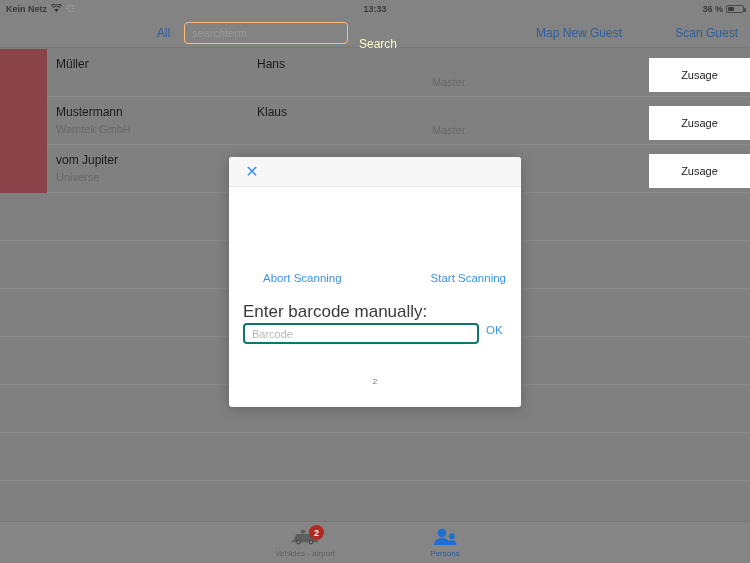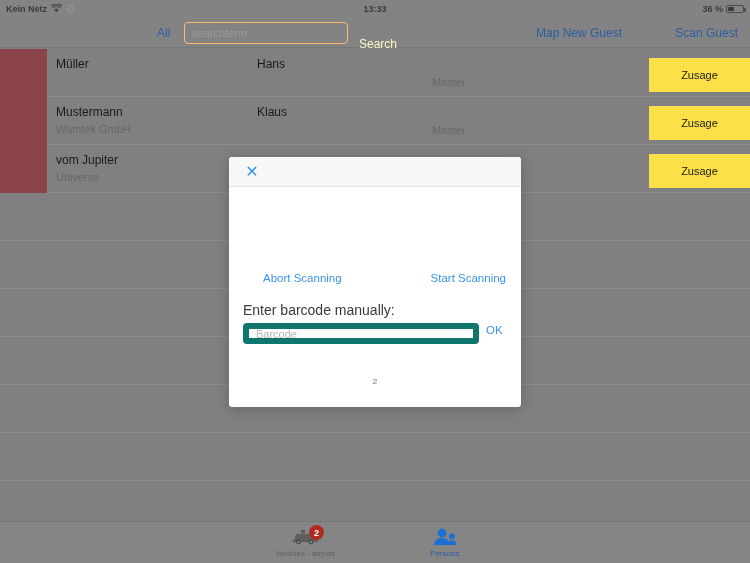--- a/index.html
+++ b/index.html
@@ -144,21 +144,21 @@
     position: absolute; left: 56px; top: 8px; }
   .row-company { font-size: 11px; color: #676767;
     position: absolute; left: 56px; top: 26px; }
   .row-first { font-size: 12px; color: #191919;
     position: absolute; left: 257px; top: 8px; }
   .row-level { font-size: 11px; color: #676767;
     position: absolute; left: 432px; top: 27px; }
   .row-action {
     position: absolute; right: 0; top: 9px;
     width: 101px; height: 34px;
-    background: #fde047;
+    background: #ffffff;
     color: #1a1a1a; font-size: 11px;
     display: flex; align-items: center; justify-content: center;
     border: none; cursor: pointer;
     font-family: "Liberation Sans", sans-serif;
   }
   .row-empty { height: 48px; border-bottom: 1px solid #8b8b8b; }
 
   
   #tabbar {
     position: absolute; left: 0; top: 521px;
@@ -216,26 +216,26 @@
     margin-left: 12px;
   }
   #start-scanning {
     position: absolute; right: 15px; top: 85px;
     font-size: 11.5px; color: #3d93e8;
     background: none; border: none; cursor: pointer;
     font-family: "Liberation Sans", sans-serif;
   }
   #barcode-label {
     position: absolute; left: 14px; top: 115px;
-    font-size: 14px; color: #3a3a3a;
+    font-size: 17px; color: #3a3a3a;
   }
   #barcode-input {
     position: absolute; left: 14px; top: 136px;
     width: 236px; height: 21px;
-    border: 6px solid #0f766e; border-radius: 4px;
+    border: 2px solid #0f766e; border-radius: 4px;
     font-size: 11px; color: #333; padding: 0 7px;
     background: #fff;
     font-family: "Liberation Sans", sans-serif;
   }
   #barcode-input::placeholder { color: #b6b6b6; }
   #barcode-ok {
     position: absolute; left: 257px; top: 137px;
     font-size: 11.5px; color: #3d93e8;
     background: none; border: none; cursor: pointer;
     font-family: "Liberation Sans", sans-serif;

